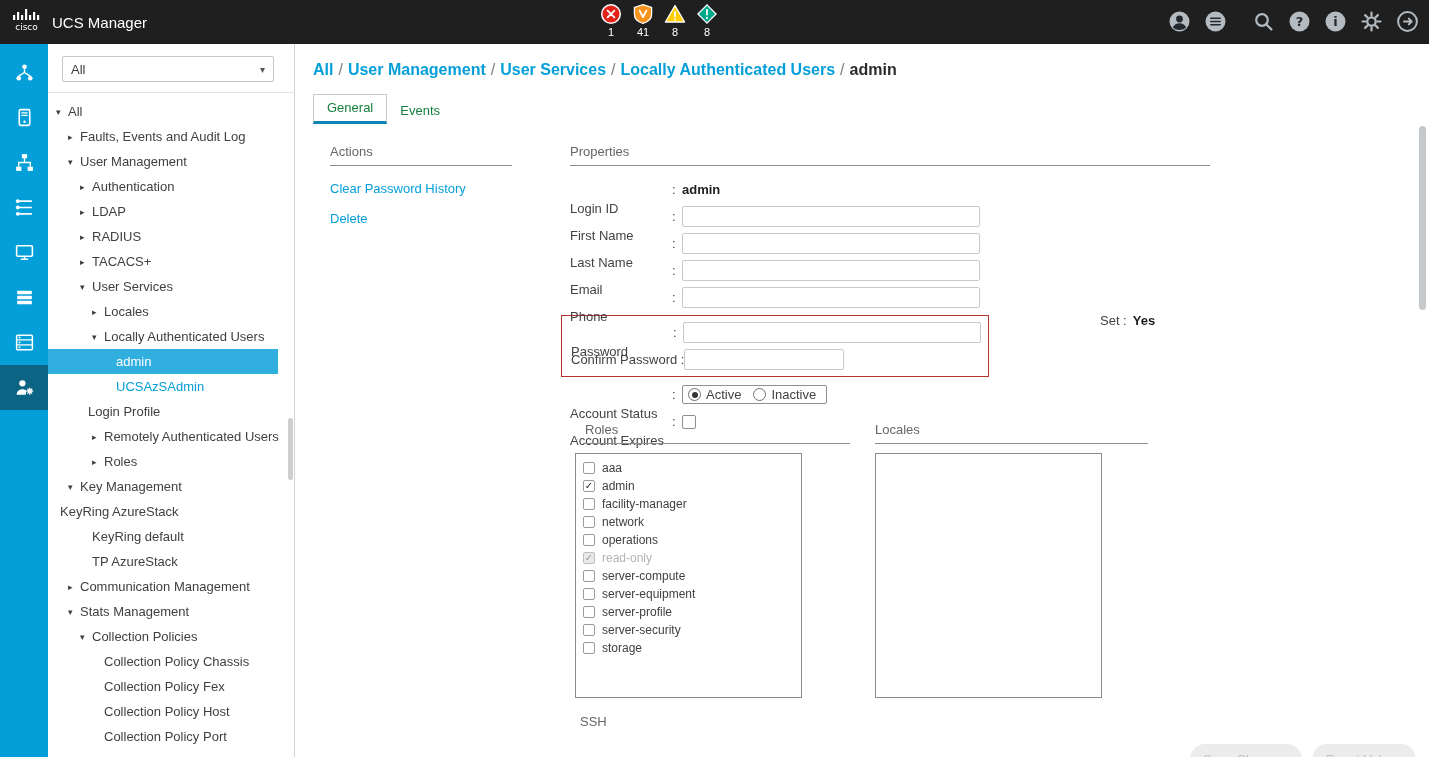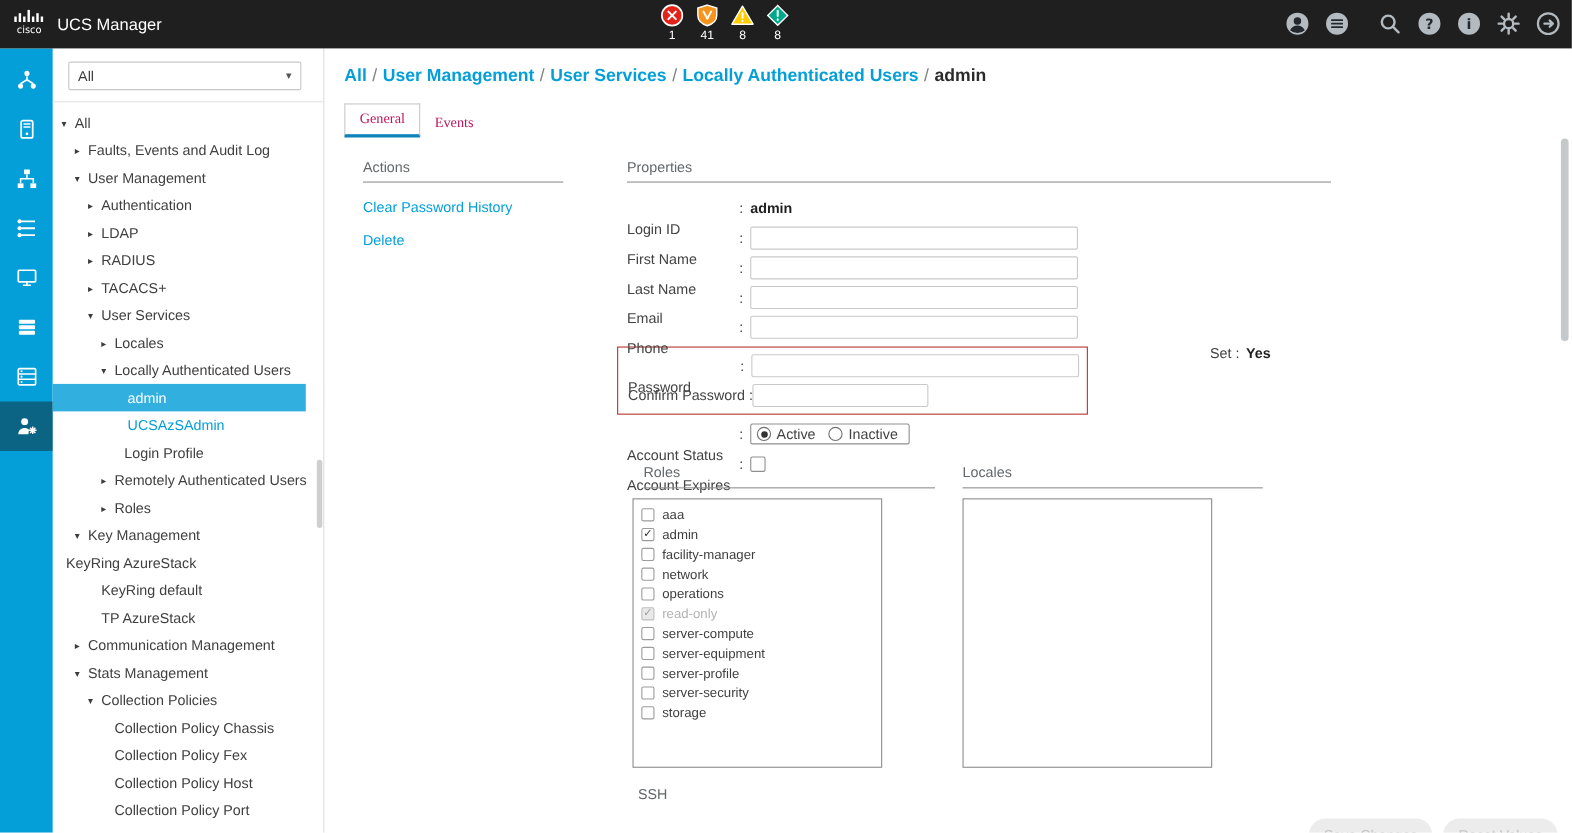--- a/index.html
+++ b/index.html
@@ -41,21 +41,21 @@
   .tree-sb { position:absolute; right:1px; top:49px; bottom:0; width:5px; }
   .tree-sb-thumb { position:absolute; top:325px; width:5px; height:62px; background:#cfcfcf; border-radius:3px; }
 
   
   .content { position:absolute; top:44px; left:295px; right:0; bottom:0; background:#fff; overflow:hidden; }
   .breadcrumb { position:absolute; top:17px; left:18px; font-size:16px; white-space:nowrap; }
   .crumb { color:#049fd9; font-weight:bold; cursor:pointer; }
   .crumb-sep { color:#808080; margin:0 5px; }
   .crumb-current { color:#2b2b2b; font-weight:bold; }
   .tabs { position:absolute; top:50px; left:18px; display:flex; align-items:flex-end; }
-  .tab { font-size:13px; color:#be185d; padding:5px 13px 6px; cursor:pointer;font-family:Liberation Serif, serif; }
+  .tab { font-size:13px; color:#15803d; padding:5px 13px 6px; cursor:pointer; }
   .tab.active { border:1px solid #c9c9c9; border-bottom:3px solid #0d83b8; background:#fff; }
 
   .section-header { font-size:13px; color:#63676a; padding-bottom:6px; border-bottom:1px solid #8f8f8f; }
 
   .actions-col { position:absolute; left:35px; top:100px; width:182px; }
   .action-link { display:block; margin-top:15px; color:#049fd9; font-size:13px; cursor:pointer; }
 
   .props-col { position:absolute; left:275px; top:100px; width:645px; }
   .props-col .section-header { width:640px; margin-bottom:10px; }
   .prop-row { display:flex; align-items:center; height:27px; font-size:13px; color:#424242; }
@@ -329,21 +329,21 @@
           <span class="lbl">Locally Authenticated Users</span>
         </div>
         <div class="tree-row selected" style="padding-left: 56px;">
           <span class="arrow"></span>
           <span class="lbl">admin</span>
         </div>
         <div class="tree-row accent" style="padding-left: 56px;">
           <span class="arrow"></span>
           <span class="lbl">UCSAzSAdmin</span>
         </div>
-        <div class="tree-row" style="padding-left: 53px;">
+        <div class="tree-row" style="padding-left: 28px;">
           <span class="arrow"></span>
           <span class="lbl">Login Profile</span>
         </div>
         <div class="tree-row" style="padding-left: 44px;">
           <span class="arrow">▸</span>
           <span class="lbl">Remotely Authenticated Users</span>
         </div>
         <div class="tree-row" style="padding-left: 44px;">
           <span class="arrow">▸</span>
           <span class="lbl">Roles</span>

